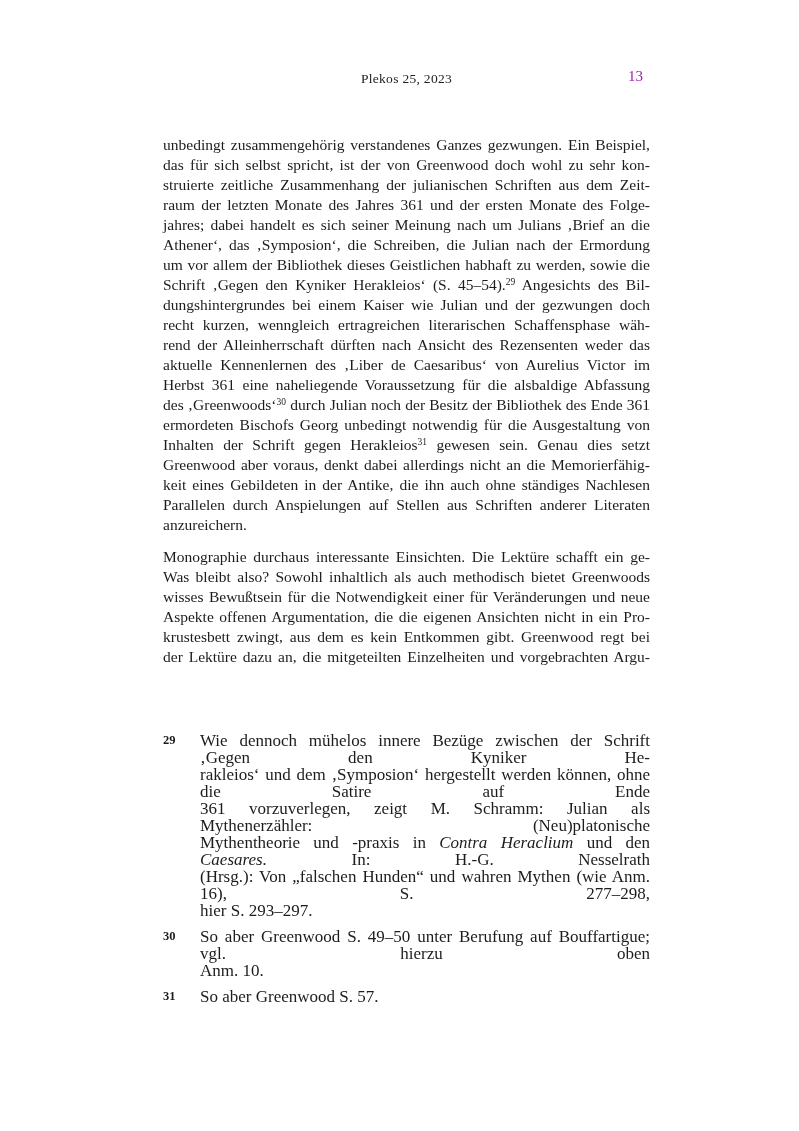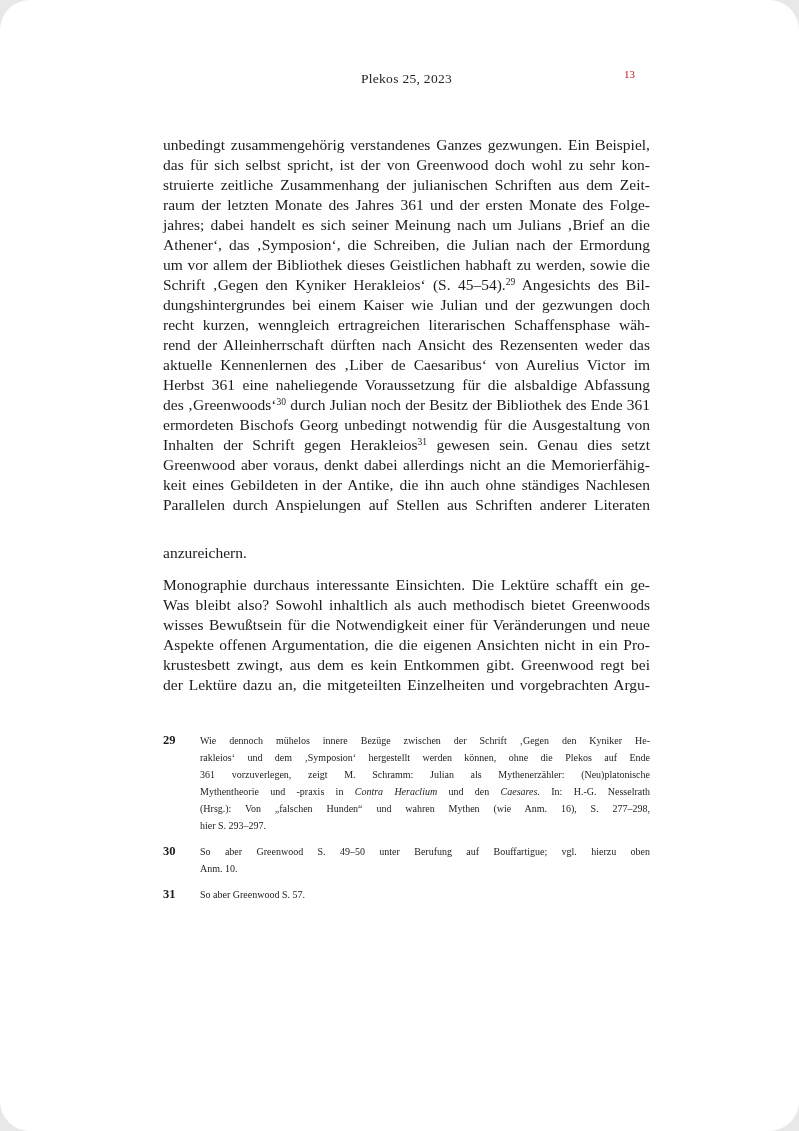--- a/index.html
+++ b/index.html
@@ -9,81 +9,79 @@
   }
   .page {
     position: relative;
     width: 799px;
     height: 1131px;
     margin: 0 auto;
     background: #ffffff;
     font-family: "Liberation Serif", "DejaVu Serif", serif;
     color: #1c1c1c;
     overflow: hidden;
-    border-radius: 30px;
   }
   .page-header {
     position: absolute;
     top: 71px;
     left: 163px;
     width: 487px;
     height: 20px;
   }
   .running-title {
     display: block;
     text-align: center;
     font-size: 13.5px;
     letter-spacing: 0.3px;
     color: #222;
   }
   .page-number {
     position: absolute;
     top: 68px;
-    right: 164px;
-    font-size: 11px;
-    color: #b91c1c;
+    right: 156px;
+    font-size: 15px;
+    color: #a21caf;
   }
   .body-text {
     position: absolute;
     top: 135px;
     left: 163px;
     width: 487px;
   }
   .paragraph { margin: 0 0 12px 0; }
   .line {
     font-size: 15.5px;
     line-height: 20px;
     white-space: normal;
     text-align: justify;
     text-align-last: justify;
   }
   .line.line-last {
     text-align-last: left;
-    margin-top: 28px;
   }
   .footnotes {
     position: absolute;
     top: 732px;
     left: 163px;
     width: 487px;
   }
   .footnote {
     display: flex;
     margin-bottom: 9px;
   }
   .footnote-number {
     width: 37px;
     flex: 0 0 37px;
     font-size: 12.5px;
     line-height: 17px;
     font-weight: bold;
   }
   .footnote-text { flex: 1 1 auto; }
   .fn-line {
-    font-size: 10px;
+    font-size: 17px;
     line-height: 17px;
     text-align: justify;
     text-align-last: justify;
   }
   .fn-line.line-last { text-align-last: left; }
   sup {
     font-size: 9.5px;
     line-height: 0;
     vertical-align: baseline;
     position: relative;
@@ -132,21 +130,21 @@
         <div class="line"><span>krustesbett zwingt, aus dem es kein Entkommen gibt. Greenwood regt bei</span></div>
         <div class="line"><span>der Lektüre dazu an, die mitgeteilten Einzelheiten und vorgebrachten Argu-</span></div>
       </div>
     </div>
 
   <div class="footnotes">
       <div class="footnote">
         <div class="footnote-number">29</div>
         <div class="footnote-text">
           <div class="fn-line"><span>Wie dennoch mühelos innere Bezüge zwischen der Schrift ‚Gegen den Kyniker He-</span></div>
-          <div class="fn-line"><span>rakleios‘ und dem ‚Symposion‘ hergestellt werden können, ohne die Plekos auf Ende</span></div>
+          <div class="fn-line"><span>rakleios‘ und dem ‚Symposion‘ hergestellt werden können, ohne die Satire auf Ende</span></div>
           <div class="fn-line"><span class="b">361</span><span> vorzuverlegen, zeigt M. Schramm: Julian als Mythenerzähler: (Neu)platonische</span></div>
           <div class="fn-line"><span>Mythentheorie und -praxis in </span><span class="i">Contra Heraclium</span><span> und den </span><span class="i">Caesares.</span><span> In: H.-G. Nesselrath</span></div>
           <div class="fn-line"><span>(Hrsg.): Von „falschen Hunden“ und wahren Mythen (wie Anm. </span><span class="b">16</span><span>), S. </span><span class="b">277–298</span><span>,</span></div>
           <div class="fn-line line-last"><span>hier S. </span><span class="b">293–297</span><span>.</span></div>
         </div>
       </div>
       <div class="footnote">
         <div class="footnote-number">30</div>
         <div class="footnote-text">
           <div class="fn-line"><span>So aber Greenwood S. </span><span class="b">49–50</span><span> unter Berufung auf Bouffartigue; vgl. hierzu oben</span></div>

